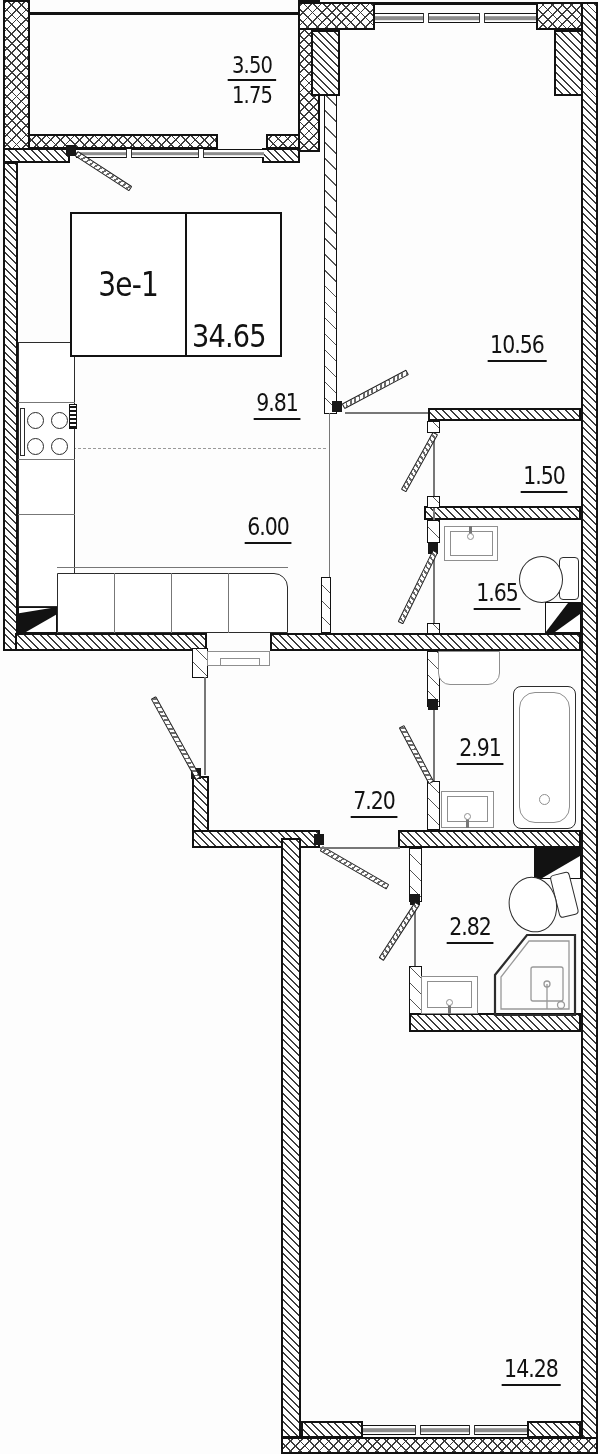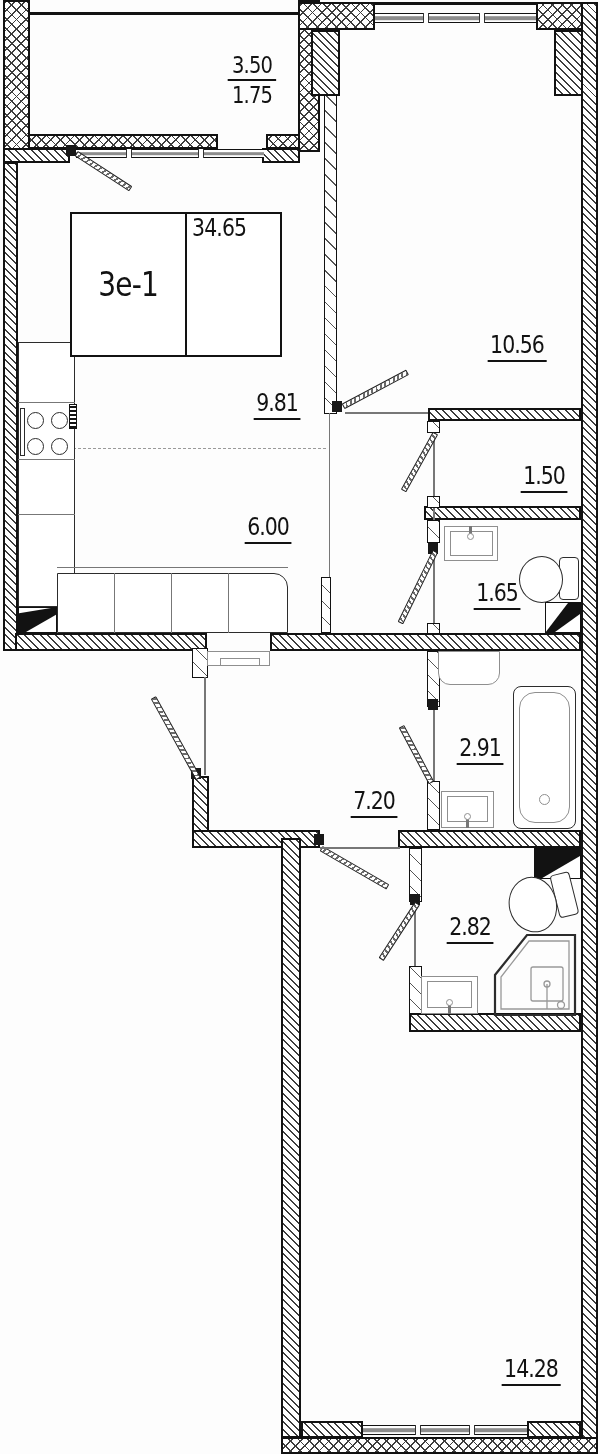--- a/index.html
+++ b/index.html
@@ -29,21 +29,21 @@
   
   .lbl{position:absolute;font-size:25px;letter-spacing:-1.2px;white-space:nowrap;
        border-bottom:2.2px solid #121212;padding:0 3px 1px;transform:translateX(-50%) scaleX(.82);}
   .frac{position:absolute;display:flex;flex-direction:column;align-items:center;
         font-size:23px;letter-spacing:-1px;transform:translateX(-50%) scaleX(.85);}
   .frac .t{padding:0 5px 1px;border-bottom:2.2px solid #121212;}
   .frac .b{padding-top:1px;}
   .utable{position:absolute;display:flex;border:2.2px solid #121212;background:#fff;}
   .ucell{width:113px;display:flex;align-items:center;justify-content:center;font-size:33px;letter-spacing:-1px;border-right:2.2px solid #121212;}
   .ucol{display:flex;flex-direction:column;width:93px;}
-  .urow{flex:1;display:flex;align-items:flex-start;padding-left:5px;font-size:24px;letter-spacing:-1px;border-bottom:2.2px solid #121212;}
+  .urow{flex:1;display:flex;align-items:flex-end;padding-left:5px;font-size:32px;letter-spacing:-1px;border-bottom:2.2px solid #121212;}
   .urow:last-child{border-bottom:none;}
   .cx{display:inline-block;transform:scaleX(.85);transform-origin:left center;}
   .cxc{display:inline-block;transform:scaleX(.85);transform-origin:center;}
   .elev{position:absolute;border:2.2px solid #121212;background:#fff;display:flex;align-items:center;justify-content:center;font-size:28px;letter-spacing:-1px;}
   .dash{border-top:1.6px dashed #9a9a9a;}
 </style>
 </head>
 <body>
 
 <div class="plan">

